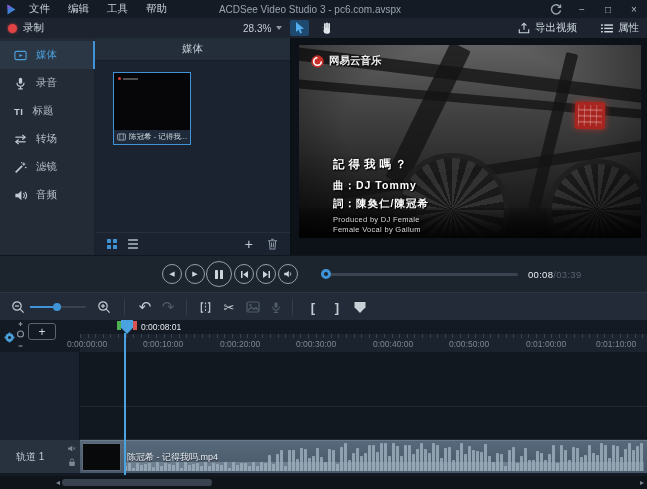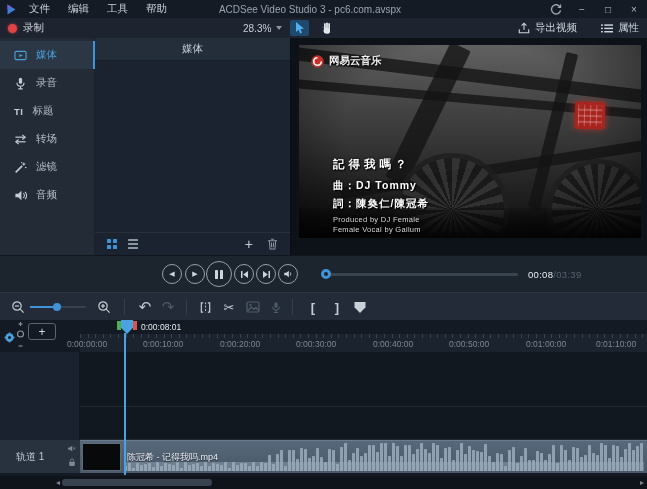--- a/index.html
+++ b/index.html
@@ -247,20 +247,34 @@
             <path d="M1.5 5 H4.5 L8 2 V12 L4.5 9 H1.5 Z" fill="currentColor"></path>
             <path d="M10 4.5 a3.2 3.2 0 0 1 0 5 M11.8 3 a5.5 5.5 0 0 1 0 8" fill="none" stroke="currentColor" stroke-width="1.1"></path>
           </svg>
         <span data-name="sidebar-item-label">音频</span>
       </div>
     </div>
 
     <div id="media-panel" data-name="media-panel">
       <div class="mp-header" data-name="media-panel-header">
         <span data-name="media-panel-title">媒体</span>
+      </div>
+      <div class="thumb" data-name="media-item">
+        <div class="thumb-video" data-name="media-item-thumbnail">
+          <span class="wm-dot" data-name="thumbnail-watermark"></span>
+          <span class="wm-bar"></span>
+        </div>
+        <div class="thumb-label" data-name="media-item-label">
+          <svg width="10" height="8" viewBox="0 0 11 9" data-name="film-icon" fill="none" stroke="#aeb8c2" stroke-width="1">
+              <rect x=".8" y=".8" width="9.4" height="7.4" rx="1"></rect>
+              <line x1="3.4" y1=".8" x2="3.4" y2="8.2" stroke-width=".8"></line>
+              <line x1="7.6" y1=".8" x2="7.6" y2="8.2" stroke-width=".8"></line>
+            </svg>
+          <span>陈冠希 - 记得我...</span>
+        </div>
       </div>
       <div class="mp-footer" data-name="media-panel-footer">
         <span class="grid-ic" data-name="grid-view-button">
             <b></b>
             <b></b>
             <b></b>
             <b></b>
           </span>
         <span class="list-ic" data-name="list-view-button">
             <b></b>

